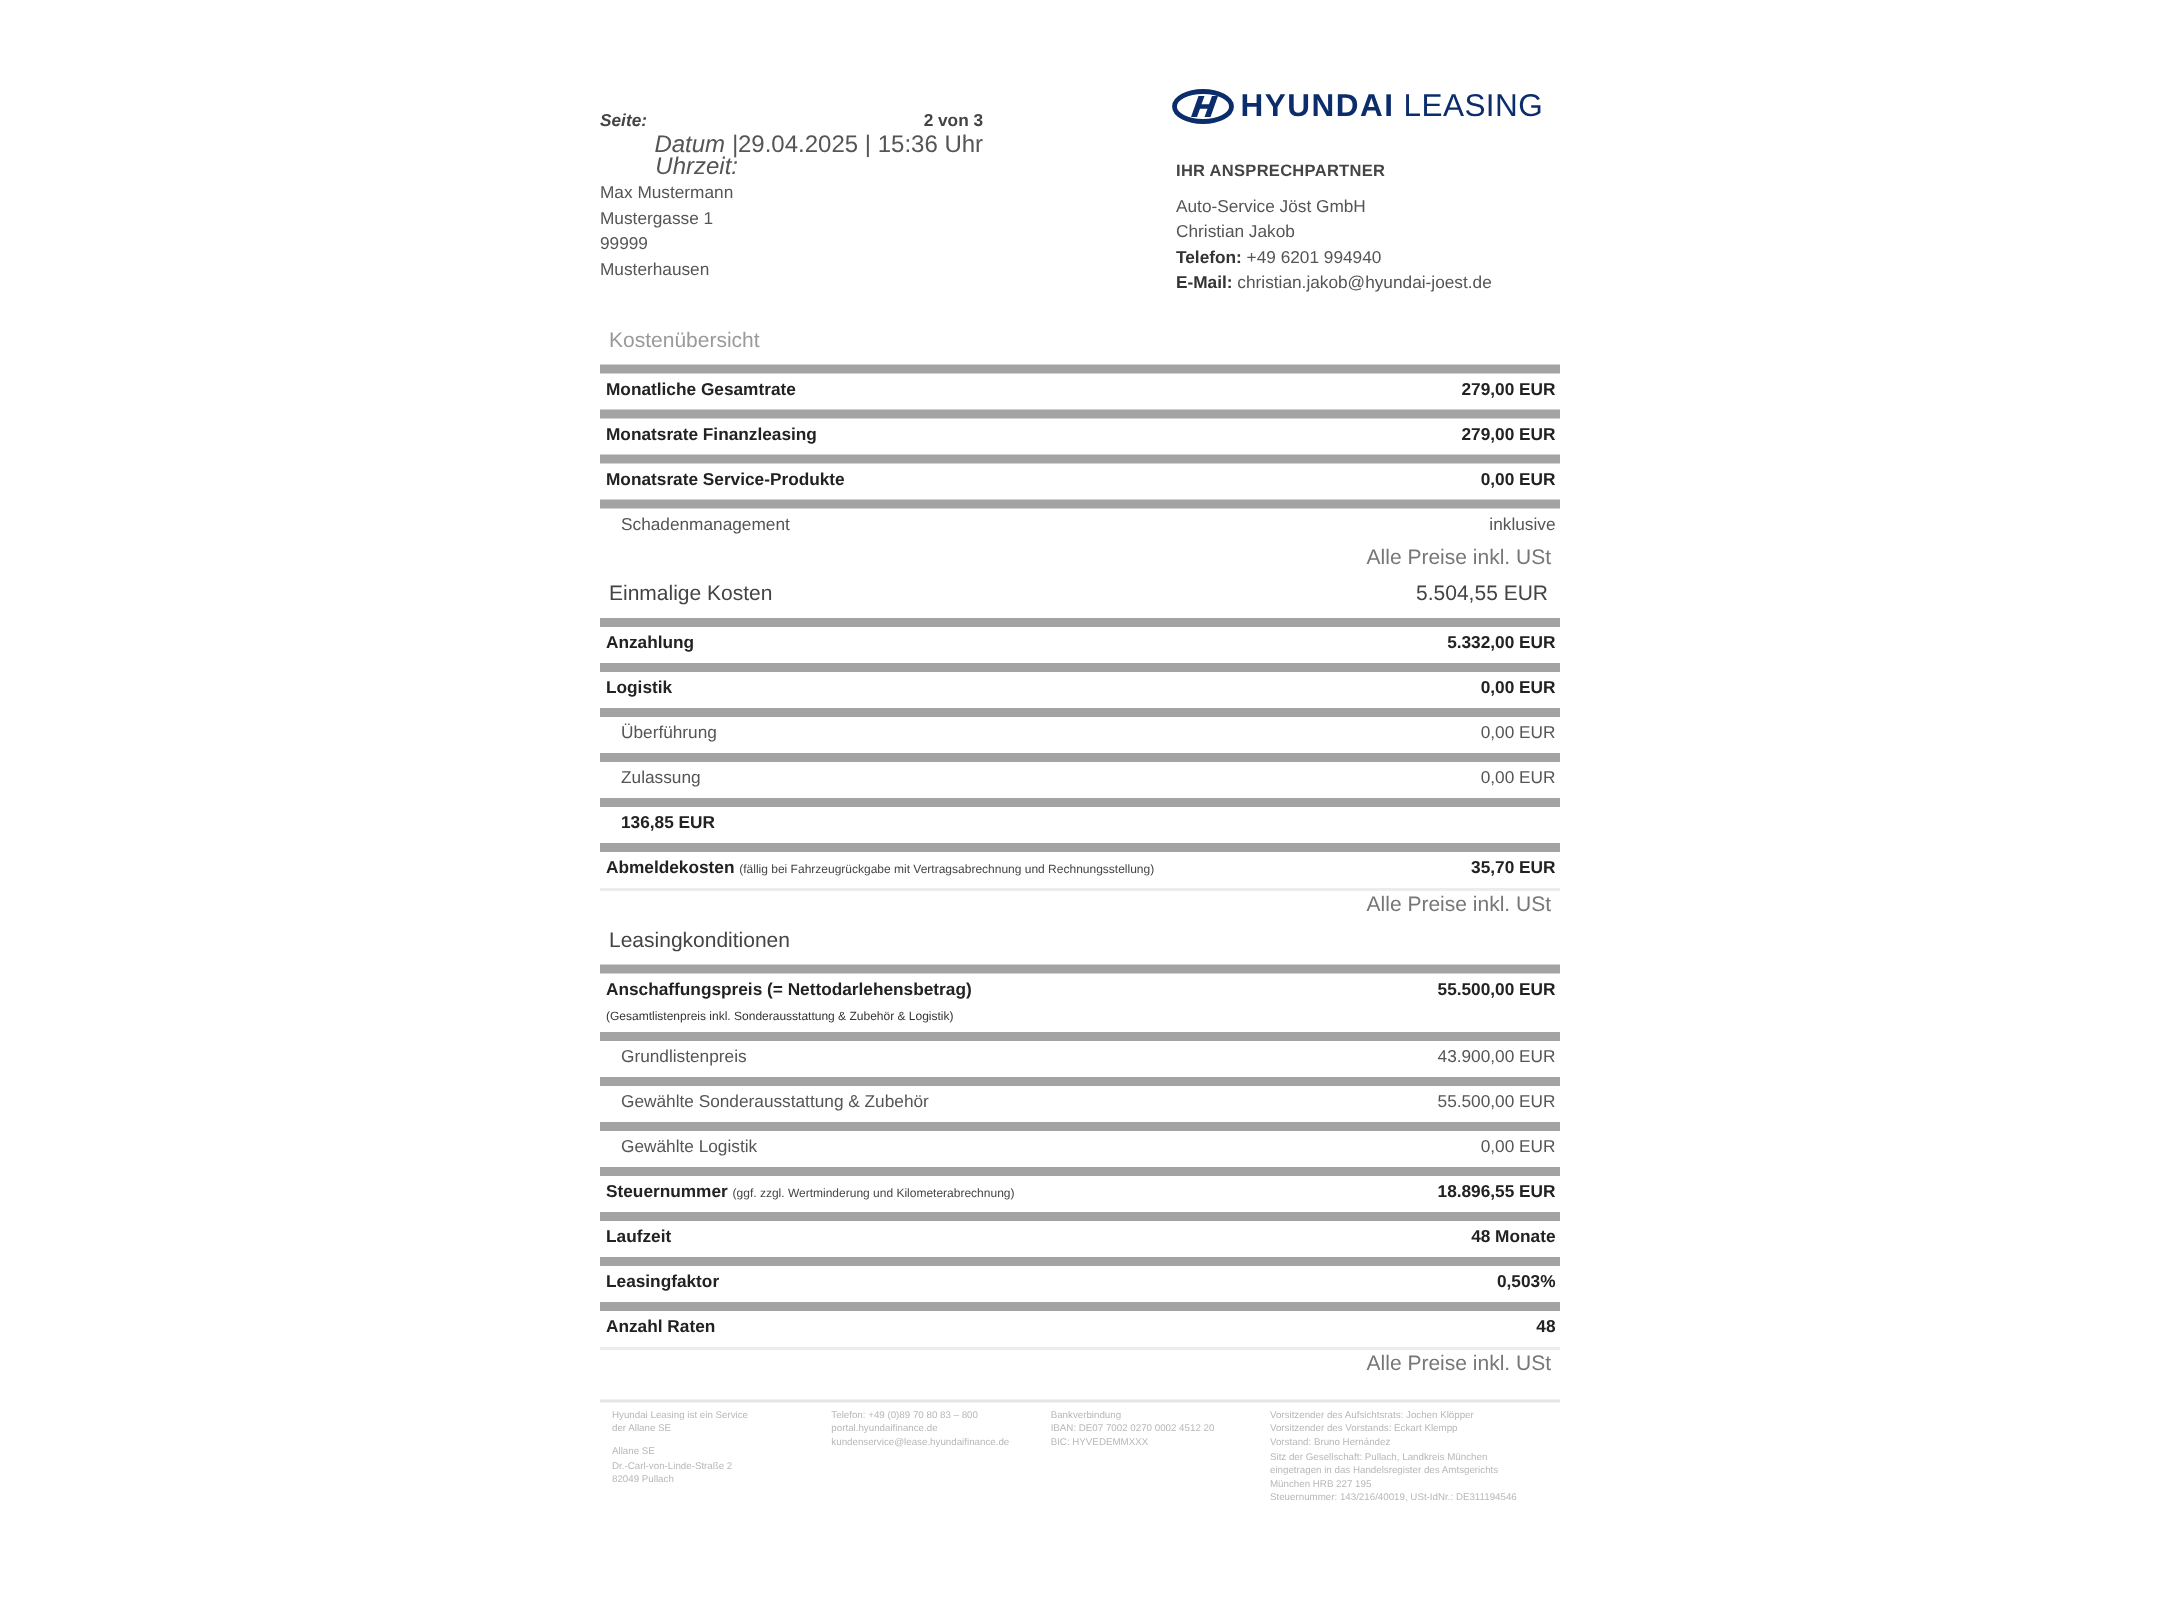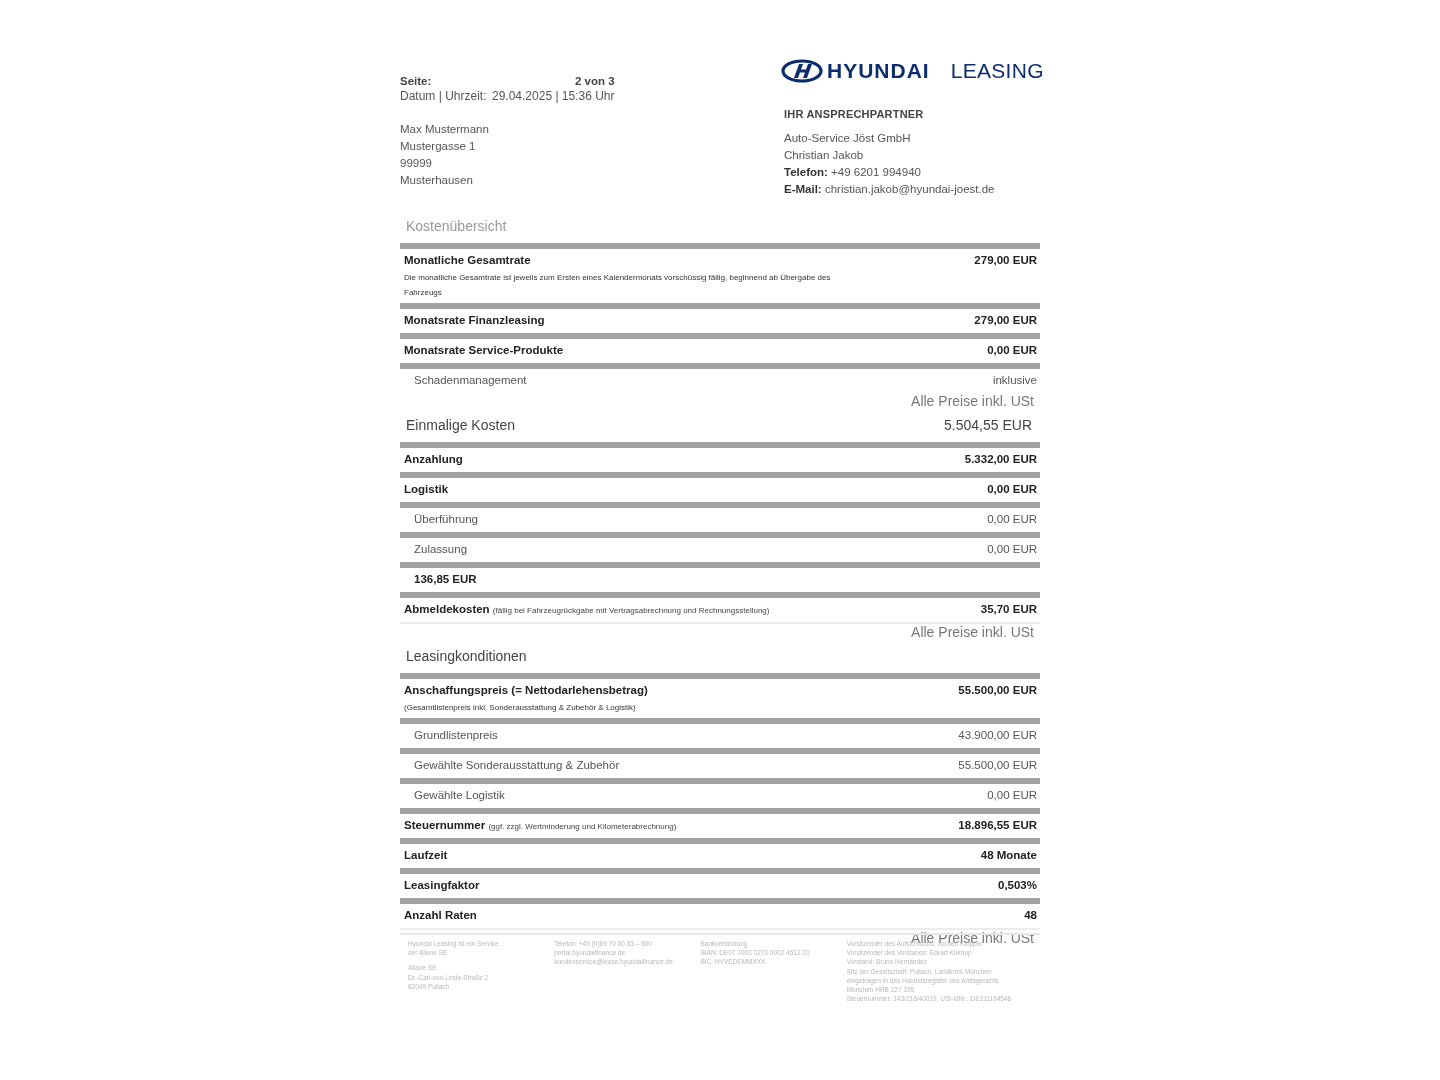--- a/index.html
+++ b/index.html
@@ -1,30 +1,30 @@
 <!DOCTYPE html>
 <html><head>
   <meta charset="utf-8">
   <style>
     html, body { margin: 0; padding: 0; background: #ffffff; }
     body { width: 1440px; height: 1080px; position: relative; font-family: "Liberation Sans", sans-serif; color: #2b2b2b; overflow: hidden; }
     .page { position: absolute; left: 400px; top: 0; width: 640px; }
 
     .meta { position: absolute; left: 0; top: 74px; font-size: 10.5px; color: #555; line-height: 14px; }
     .meta .row { display: flex; }
-    .meta .k { width: 92px; }
+    .meta .k { width: 92px; font-style: italic; }
     .meta .row.first .k, .meta .row.first .v { font-weight: bold; color: #444; }
     .meta .row.first .v { margin-left: 3px; }
 
     .addr { position: absolute; left: 0; top: 121px; font-size: 11.5px; color: #555; line-height: 17px; }
 
     .logo { position: absolute; left: 381px; top: 58px; display: flex; align-items: center; height: 26px; }
     .logo svg { width: 42px; height: 24px; }
     .logo .brand { font-size: 21px; font-weight: bold; color: #0c2d6b; letter-spacing: 1px; margin-left: 4px; }
-    .logo .leasing { font-size: 21px; color: #0c2d6b; margin-left: 21px; letter-spacing: 0.3px; }
+    .logo .leasing { font-size: 21px; color: #0c2d6b; margin-left: 6px; letter-spacing: 0.3px; }
 
     .contact { position: absolute; left: 384px; top: 106px; font-size: 11.5px; color: #555; line-height: 17px; }
     .contact .title { font-weight: bold; font-size: 11px; color: #444; margin-bottom: 7px; letter-spacing: 0.2px; }
     .contact b { color: #333; }
 
     .table { position: absolute; left: 0; top: 214px; width: 640px; }
     .section-title { font-size: 14px; color: #444; padding: 3px 4px 8px 6px; height: 18px; line-height: 18px; display: flex; justify-content: space-between; }
     .section-title.gray { color: #9a9a9a; }
     .section-title .amt { font-size: 14px; color: #444; padding-right: 4px; text-align: center; }
     .row { border-top: 6px solid #a3a3a3; display: flex; justify-content: space-between; align-items: flex-start; padding: 4px 3px 3px 4px; font-size: 11.5px; line-height: 15px; min-height: 17px; }
@@ -48,21 +48,21 @@
 </head>
 <body>
 
 <div class="page">
 
   <div class="meta">
     <div class="row first" style="border:none;padding:0;min-height:0;">
       <span class="k">Seite:</span>
       <span class="v">2 von 3</span>
     </div>
-    <div class="row" style="border:none;padding:0;min-height:0;font-size:12px;">
+    <div class="row" style="border:none;padding:0;min-height:0;font-size:16px;text-align:right;">
       <span class="k" style="font-weight:normal;color:#555;">Datum | Uhrzeit:</span>
       <span class="v" style="font-weight:normal;color:#555;">29.04.2025 | 15:36 Uhr</span>
     </div>
   </div>
 
   <div class="addr">
     <div>Max Mustermann</div>
     <div>Mustergasse 1</div>
     <div>99999</div>
     <div>Musterhausen</div>
@@ -86,21 +86,20 @@
   </div>
 
   <div class="table">
     <div class="section-title gray">
       <span>Kostenübersicht</span>
     </div>
 
     <div class="row">
       <div class="lbl-wrap">
         <span class="lbl">Monatliche Gesamtrate</span>
-        <span class="desc">Die monatliche Gesamtrate ist jeweils zum Ersten eines Kalendermonats vorschüssig fällig, beginnend ab Übergabe des Fahrzeugs</span>
       </div>
       <span class="val">279,00 EUR</span>
     </div>
     <div class="row">
       <span class="lbl">Monatsrate Finanzleasing</span>
       <span class="val">279,00 EUR</span>
     </div>
     <div class="row">
       <span class="lbl">Monatsrate Service-Produkte</span>
       <span class="val">0,00 EUR</span>

